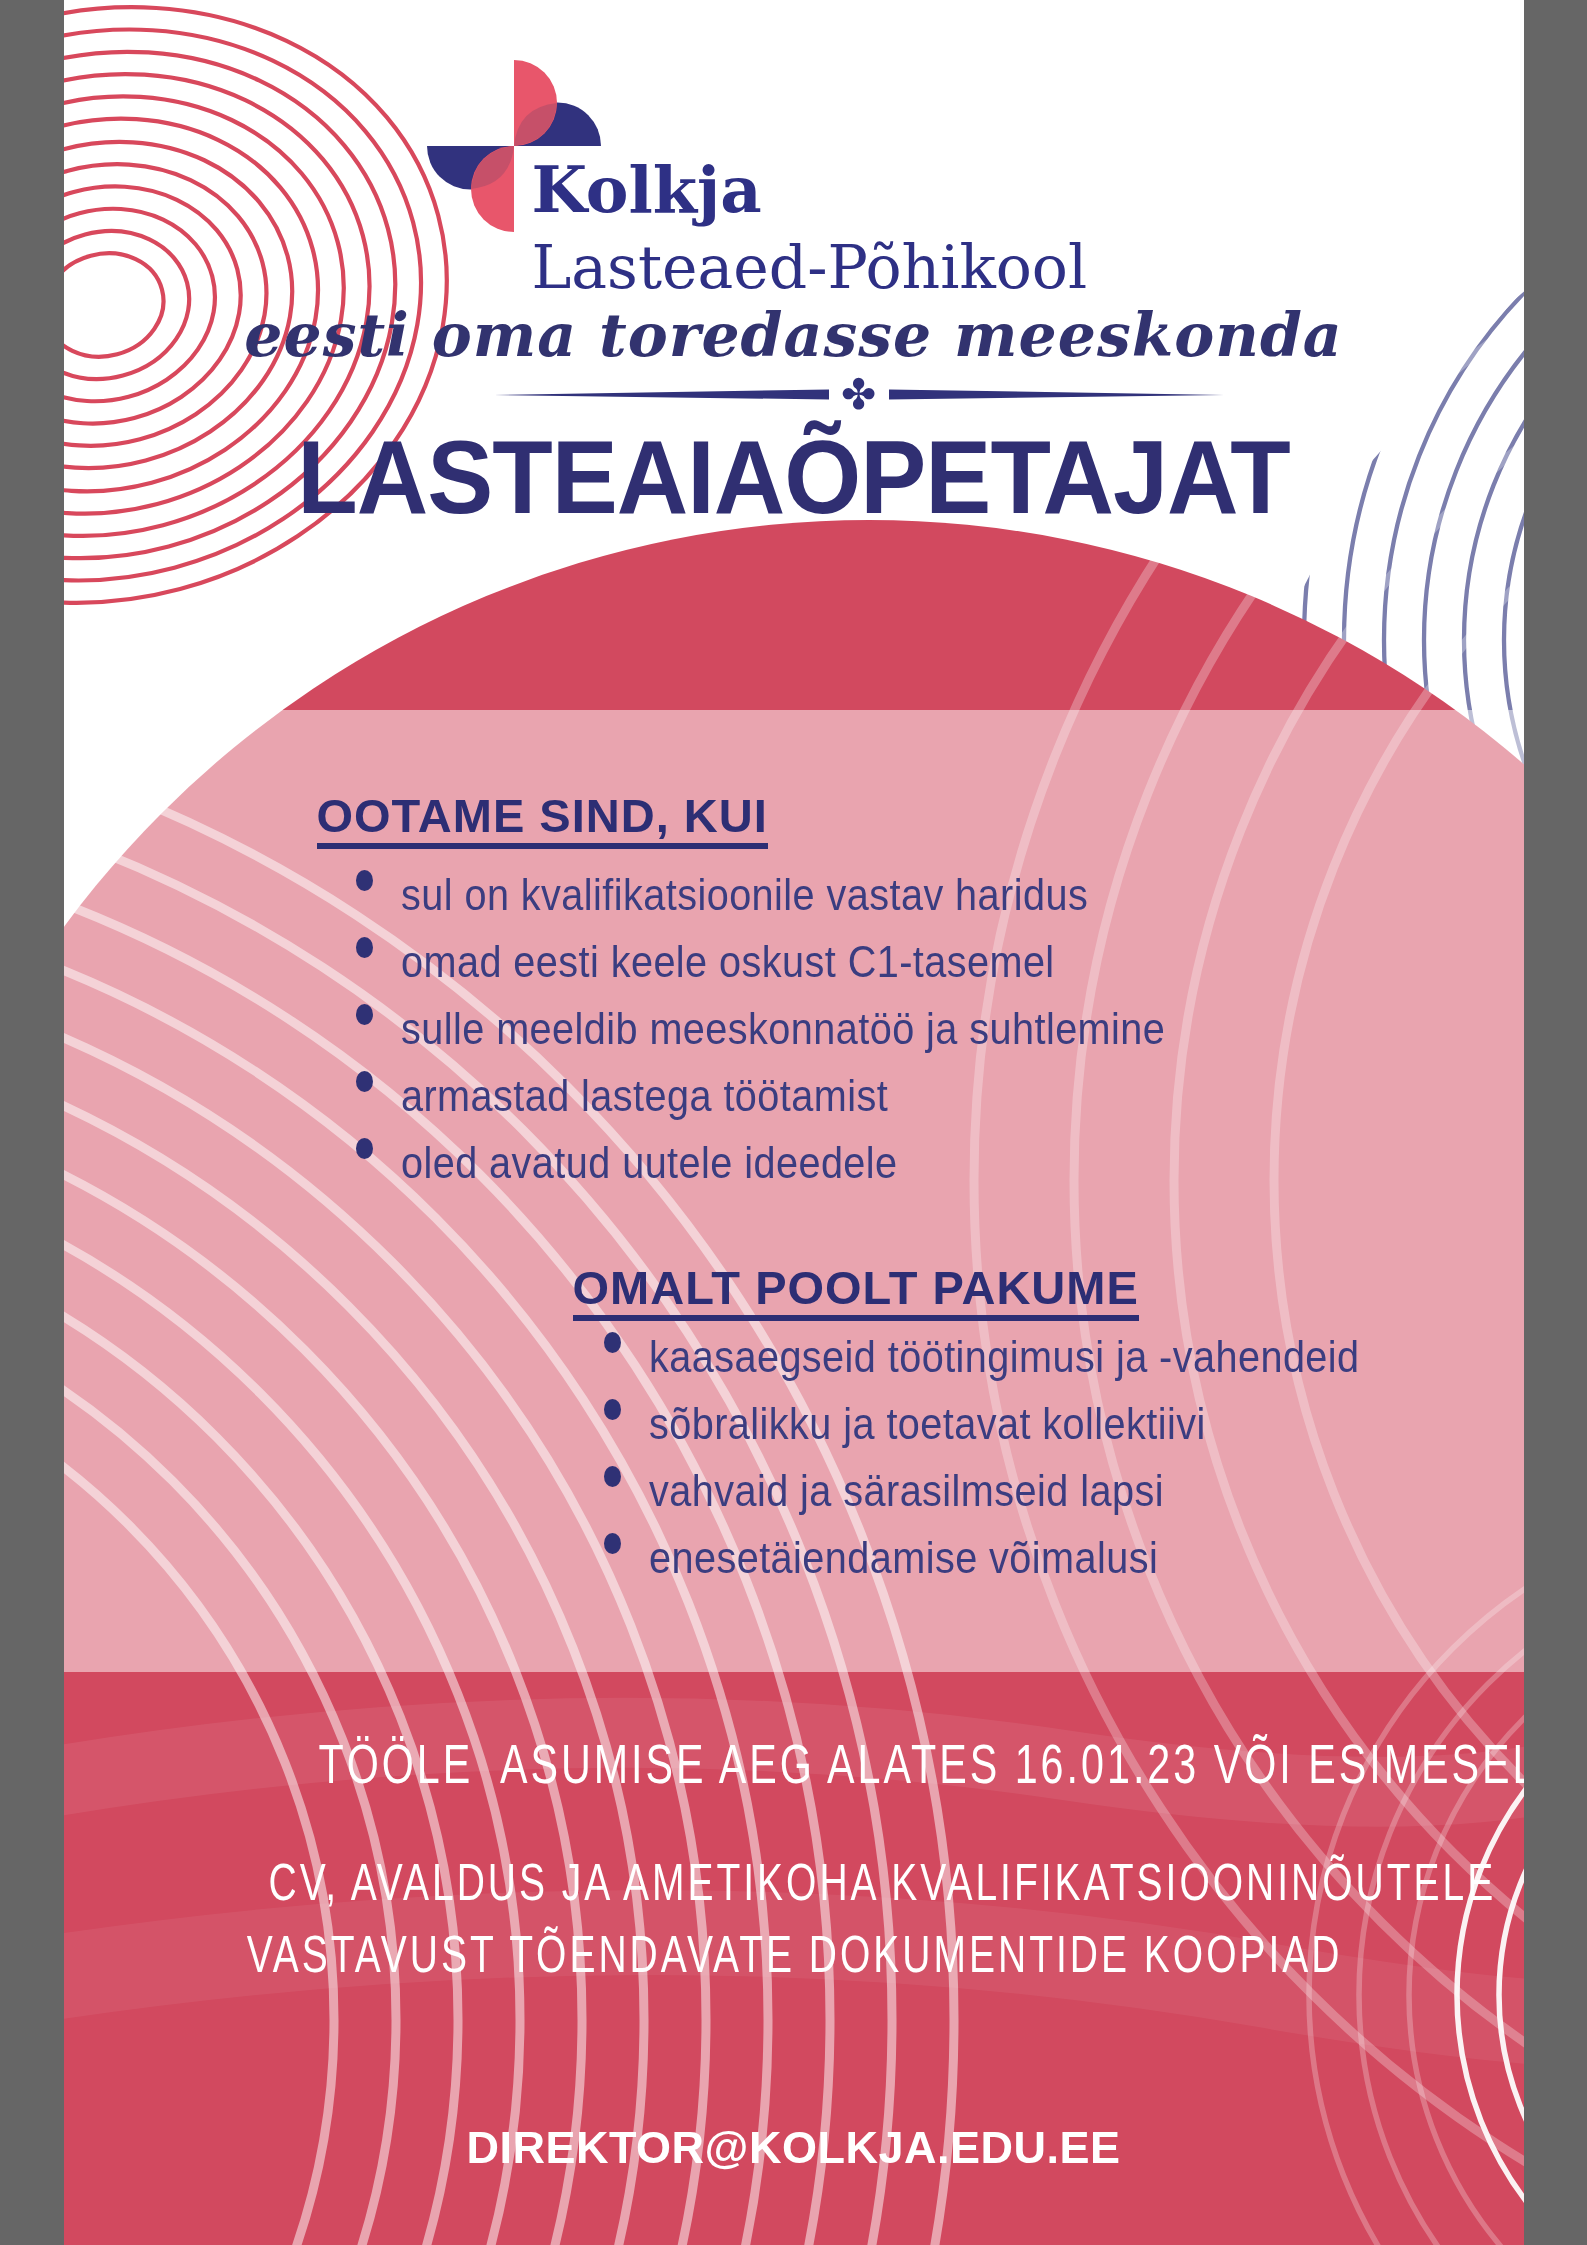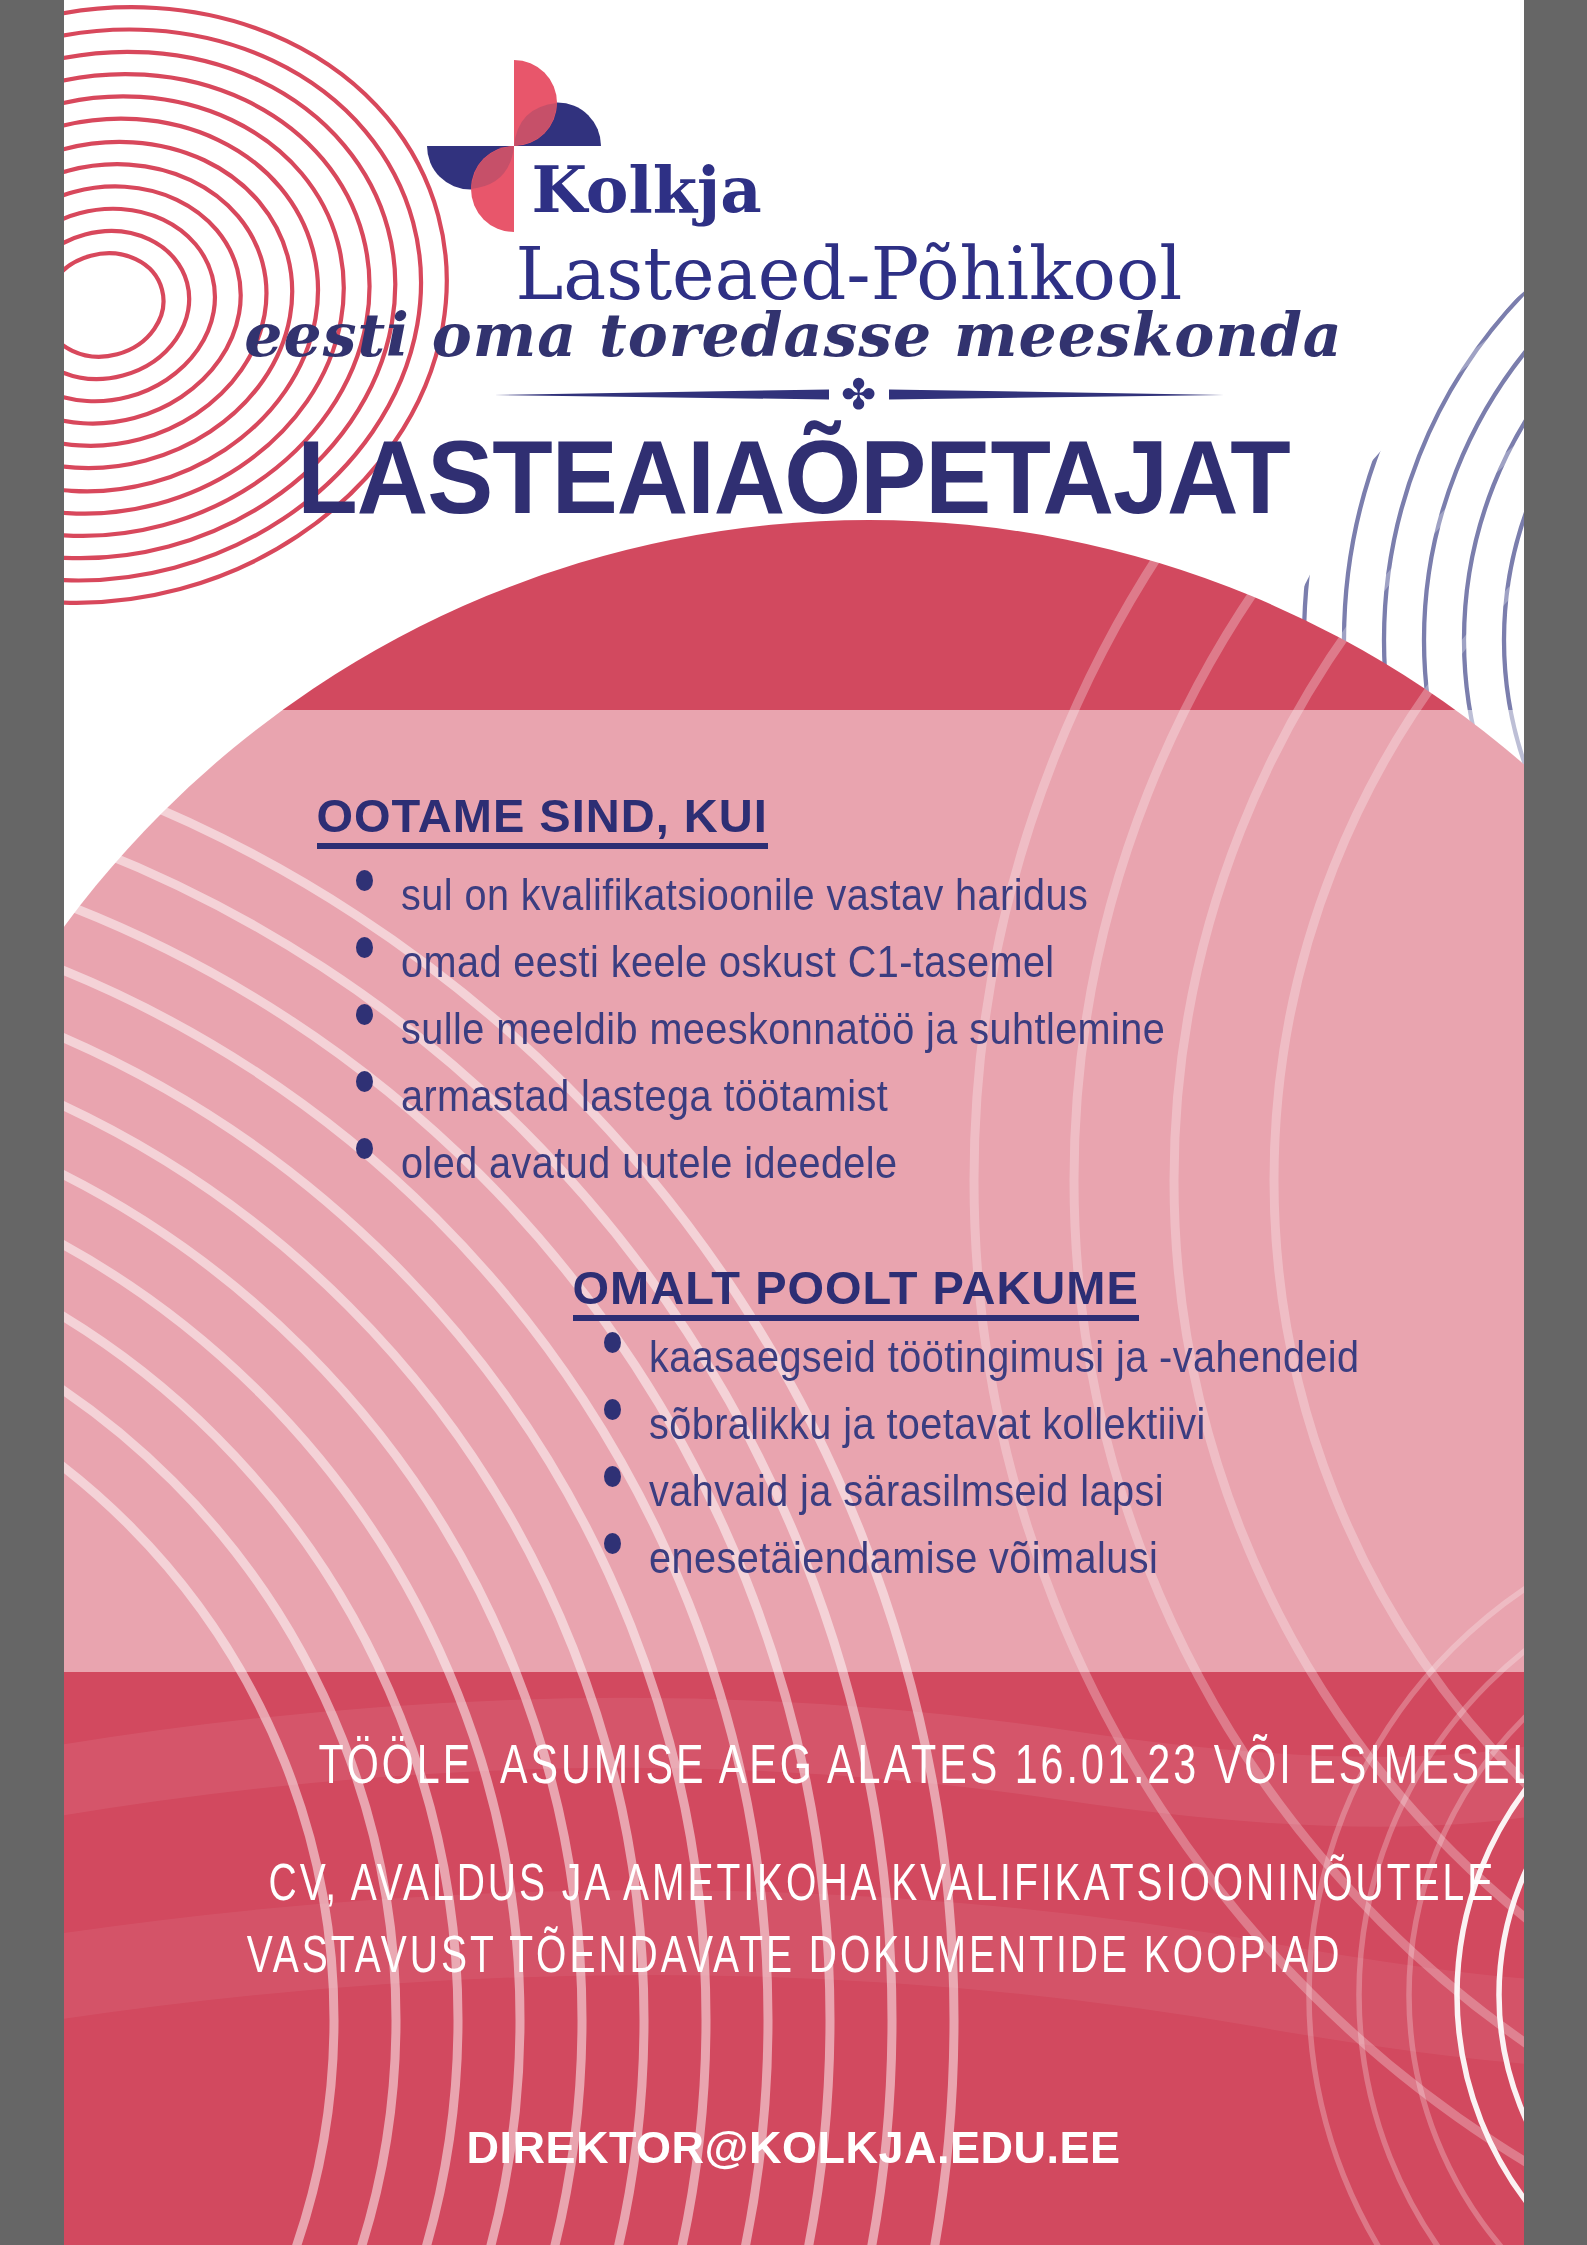--- a/index.html
+++ b/index.html
@@ -26,23 +26,23 @@
 
   .abs{position:absolute;}
 
   .brand-name{
     left:468px;top:152px;
     font-family:"DejaVu Serif", serif;
     font-weight:bold;font-size:64px;color:#2e3085;
     letter-spacing:0;
   }
   .brand-sub{
-    left:452px;top:232px;
+    left:468px;top:232px;
     font-family:"DejaVu Serif", serif;
-    font-size:72px;color:#2e3085;
+    font-size:60px;color:#2e3085;
   }
   .script-line{
     left:0;right:0;top:300px;text-align:center;
     font-family:"DejaVu Serif", serif;
     font-style:italic;font-weight:bold;
     font-size:60px;color:#32336f;
     letter-spacing:1px;
   }
   .ornament{
     left:795px;top:395px;

